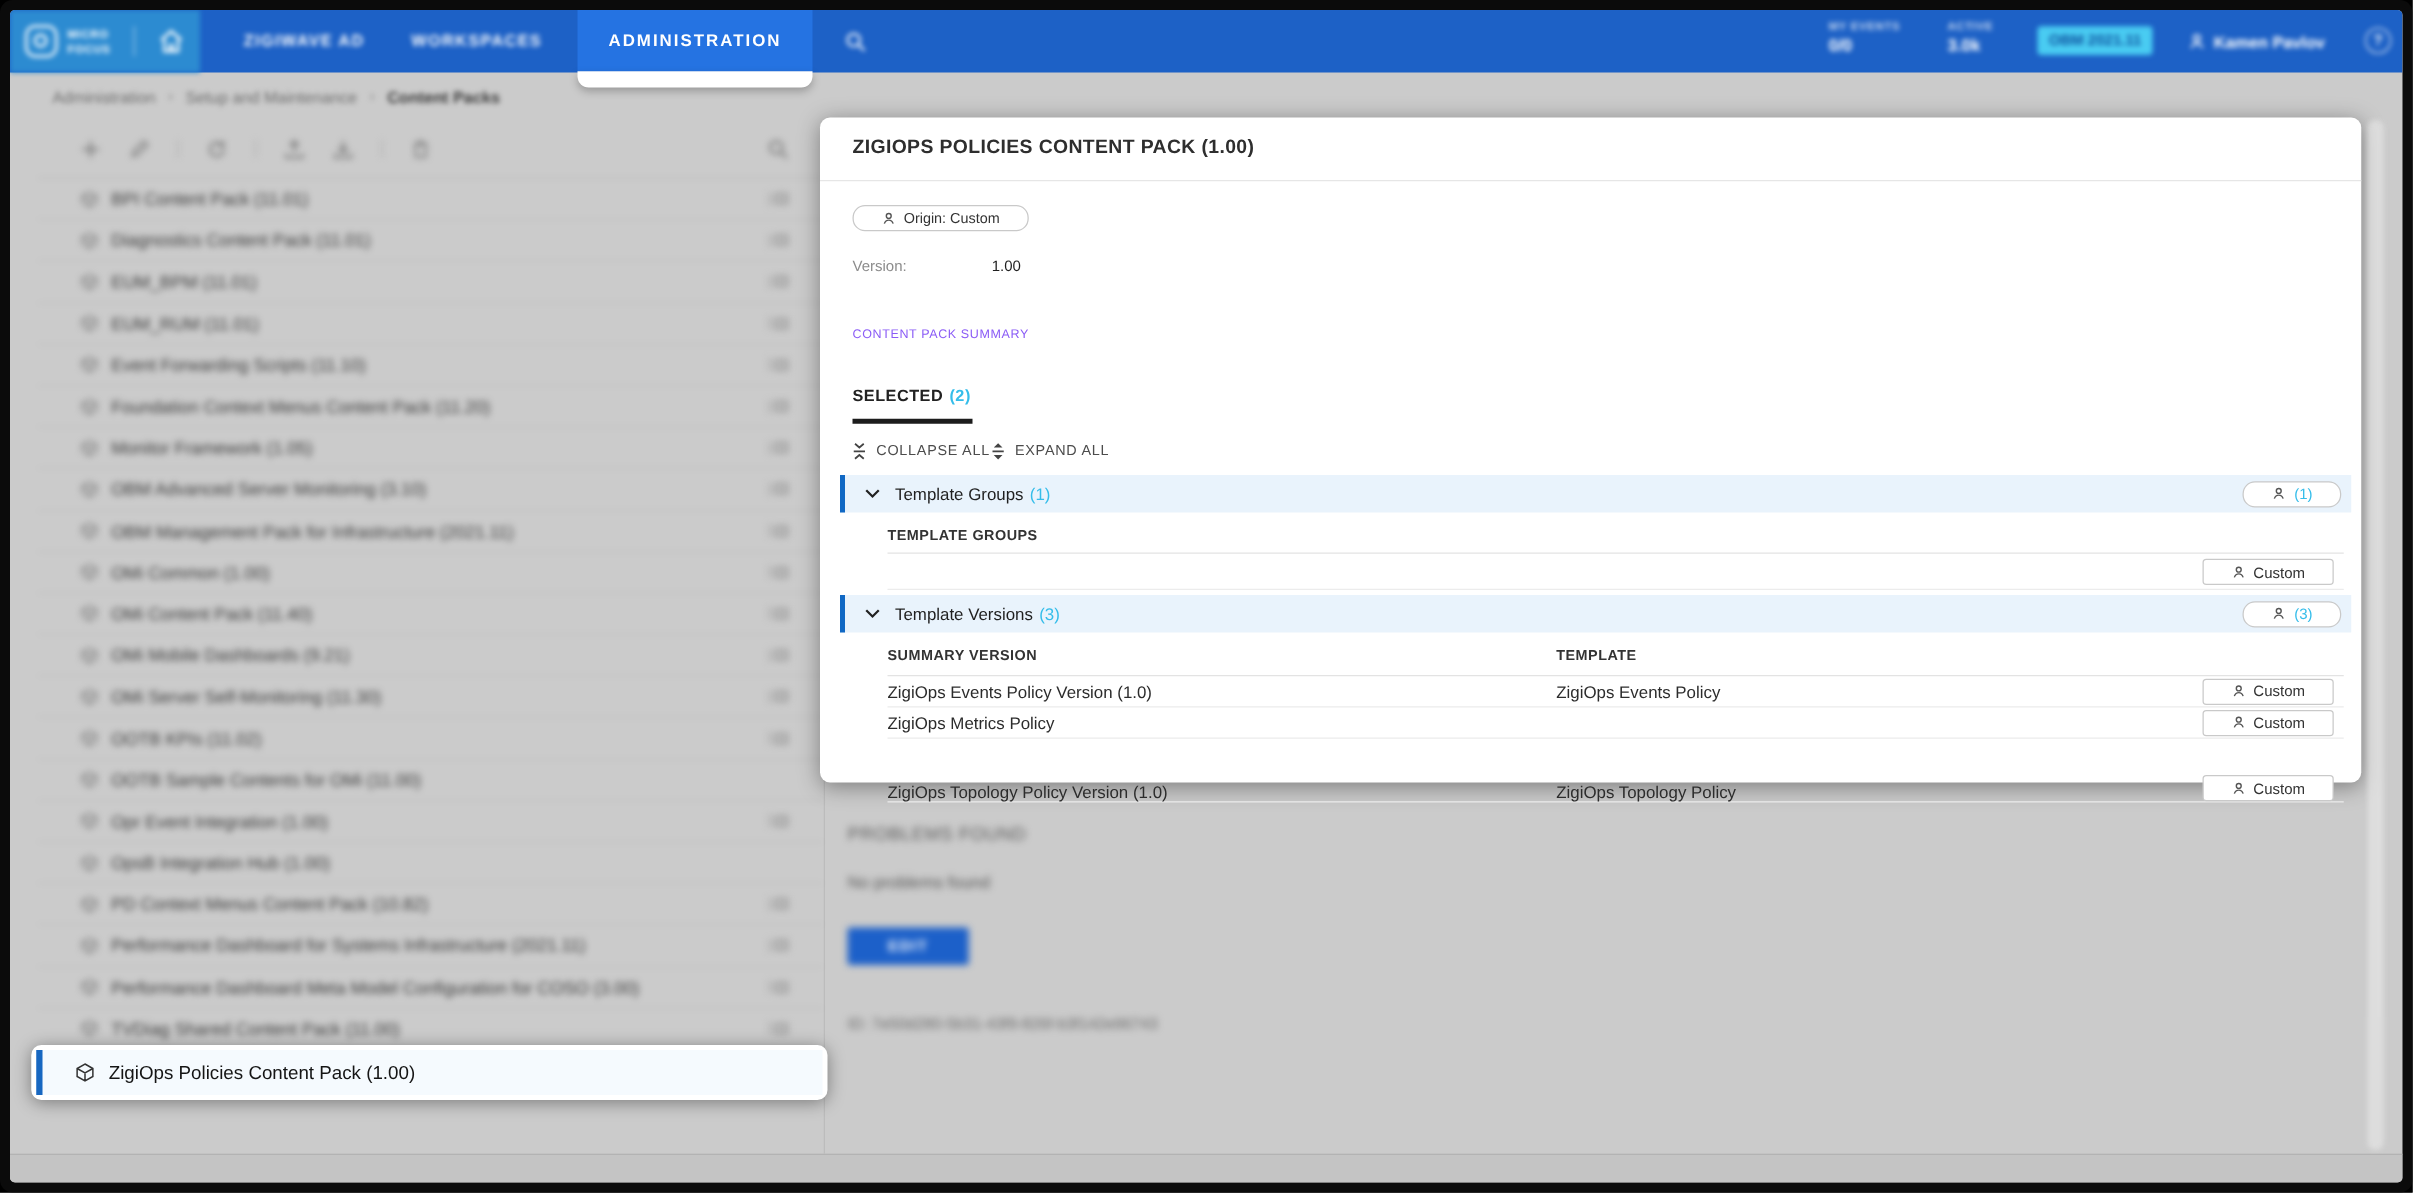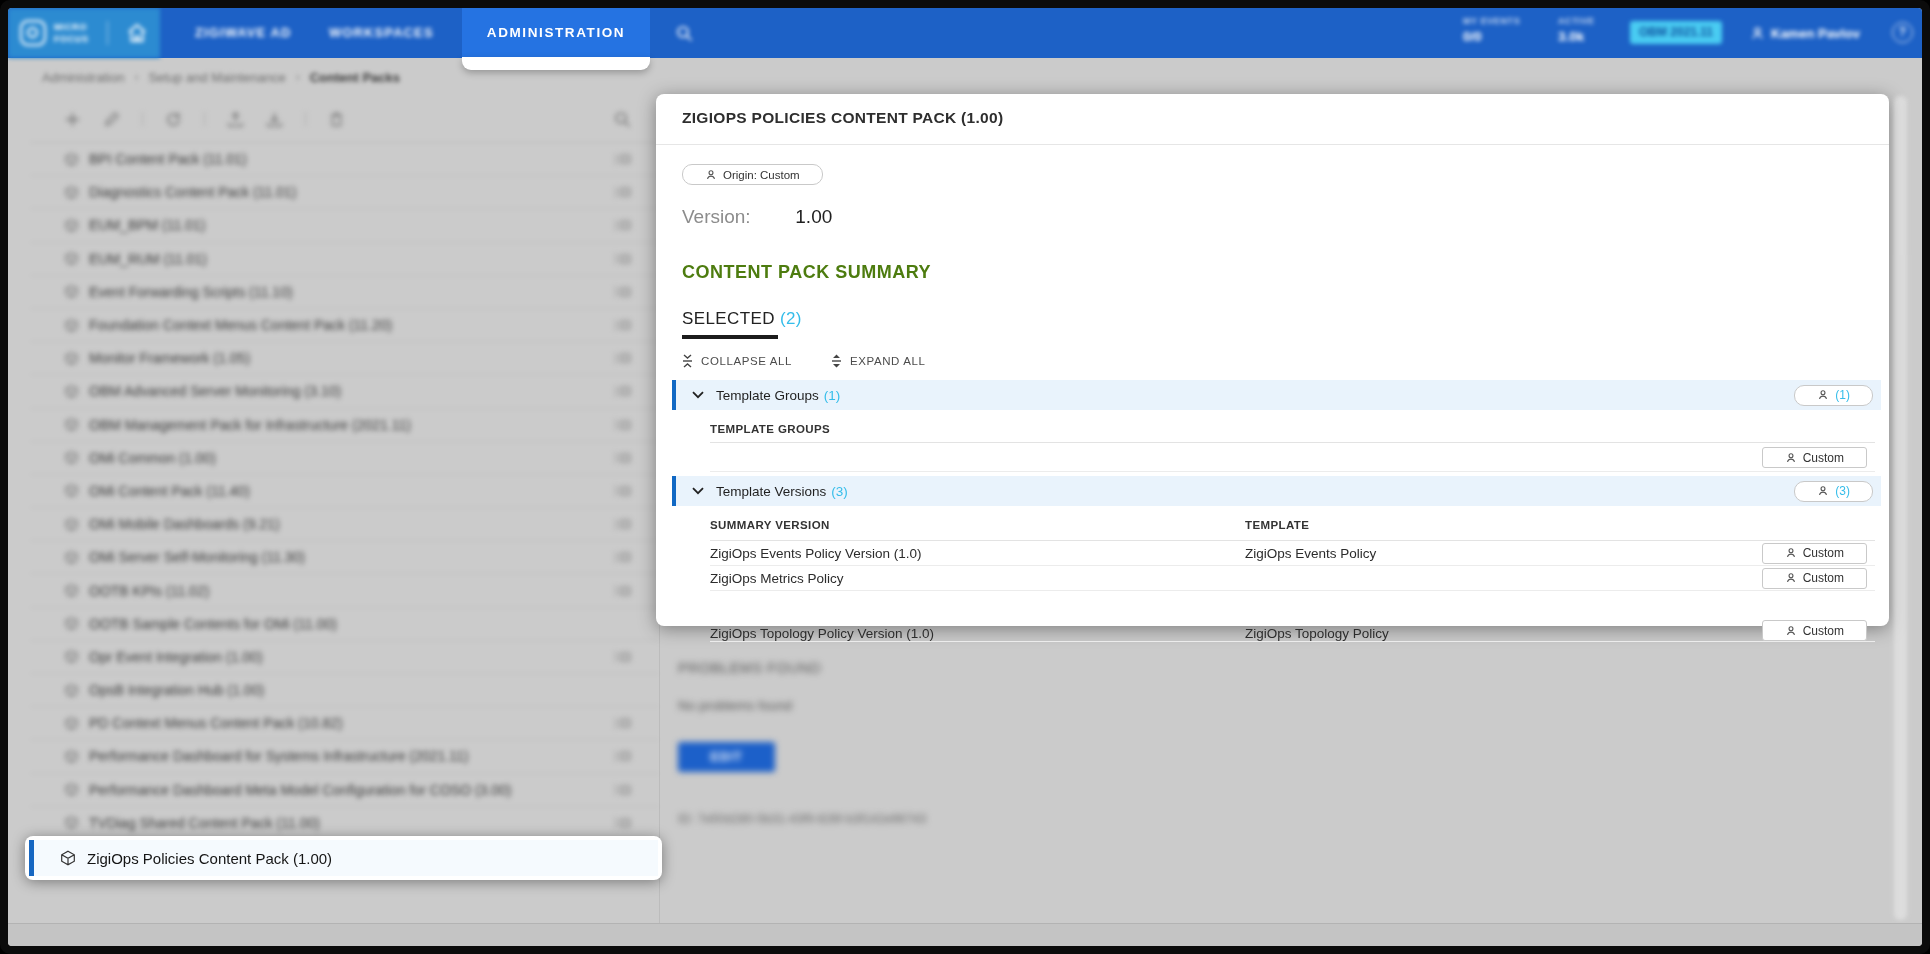--- a/index.html
+++ b/index.html
@@ -59,28 +59,28 @@
   #selected-row .cube{width:16px;height:16px;margin-right:11px;}
   #selected-row .sel-label{font-size:15px;color:#151515;}
 
   
   #detail-card{position:absolute;left:648px;top:86px;width:1233px;height:532px;background:#fff;border-radius:8px;
     box-shadow:0 3px 18px rgba(0,0,0,.38);}
   #detail-title{position:absolute;left:26px;top:15px;font-size:15.5px;font-weight:bold;letter-spacing:.3px;color:#2e2e2e;}
   #detail-hdiv{position:absolute;left:0;top:50px;width:100%;height:1px;background:#e6e6e6;}
   .chip{display:inline-flex;align-items:center;gap:6px;height:21px;padding:0 22px;border:1px solid #c9c9c9;border-radius:10px;background:#fff;font-size:11.5px;color:#333;}
   #origin-chip{position:absolute;left:26px;top:70px;}
-  #version-row{position:absolute;left:26px;top:112px;font-size:19px;}
+  #version-row{position:absolute;left:26px;top:112px;font-size:12px;}
   #version-row .vlabel{color:#8c8c8c;display:inline-block;width:108px;}
   #version-row .vvalue{color:#1f1f1f;}
-  #summary-heading{position:absolute;left:26px;top:168px;font-size:18px;color:#4d7c0f;letter-spacing:.5px;font-weight:bold;}
-  #sel-tab{position:absolute;left:26px;top:215px;font-size:17px;font-weight:normal;color:#222;letter-spacing:.4px;}
+  #summary-heading{position:absolute;left:26px;top:168px;font-size:10px;color:#8b5cf6;letter-spacing:.5px;}
+  #sel-tab{position:absolute;left:26px;top:215px;font-size:13px;font-weight:bold;color:#222;letter-spacing:.4px;}
   #sel-tab .count{color:#35bdea;margin-left:5px;}
   #tab-underline{position:absolute;left:26px;top:241px;width:96px;height:4px;background:#1c1c1c;}
-  #collapse-row{position:absolute;left:25px;top:260px;display:flex;align-items:flex-start;gap:38px;}
+  #collapse-row{position:absolute;left:25px;top:260px;display:flex;align-items:flex-start;}
   .tool-link{display:flex;align-items:center;gap:7px;font-size:11.5px;color:#4c4c4c;letter-spacing:.6px;}
   .group-row{position:absolute;left:16px;width:1209px;height:30px;background:#e9f3fc;display:flex;align-items:center;}
   .group-row .gbar{width:4px;height:100%;background:#1068c4;flex:0 0 auto;}
   .group-row .gchev{margin-left:16px;margin-right:12px;width:12px;height:8px;}
   .group-row .glabel{font-size:13.5px;color:#1f1f1f;}
   .group-row .gcount{font-size:13.5px;color:#35bdea;margin-left:5px;}
   .group-row .gbadge{margin-left:auto;margin-right:8px;}
   .gbadge .count{color:#35bdea;font-size:12px;}
   .tbl-head{position:absolute;left:54px;right:14px;height:22px;display:flex;align-items:center;font-size:11.5px;font-weight:bold;letter-spacing:.4px;color:#333;}
   .tbl-div{position:absolute;left:54px;right:14px;height:1px;background:#e3e3e3;}

